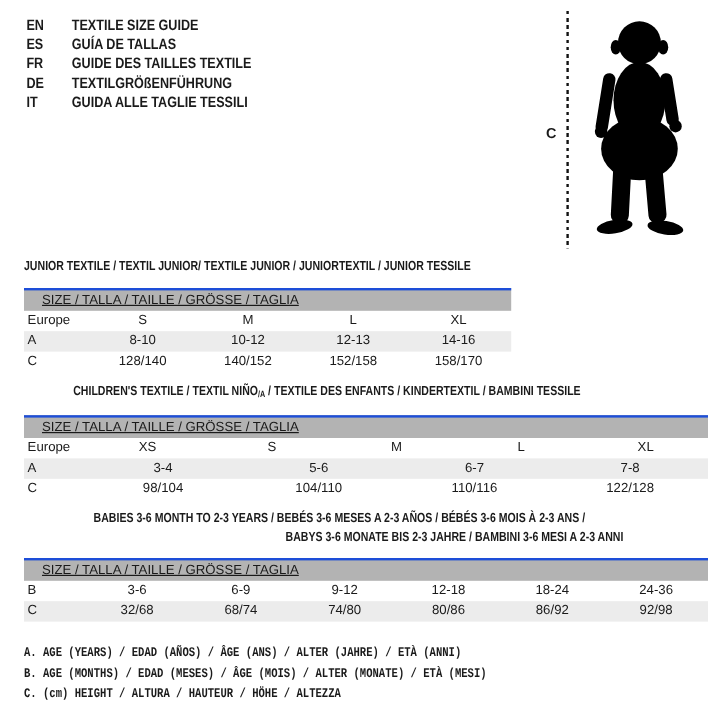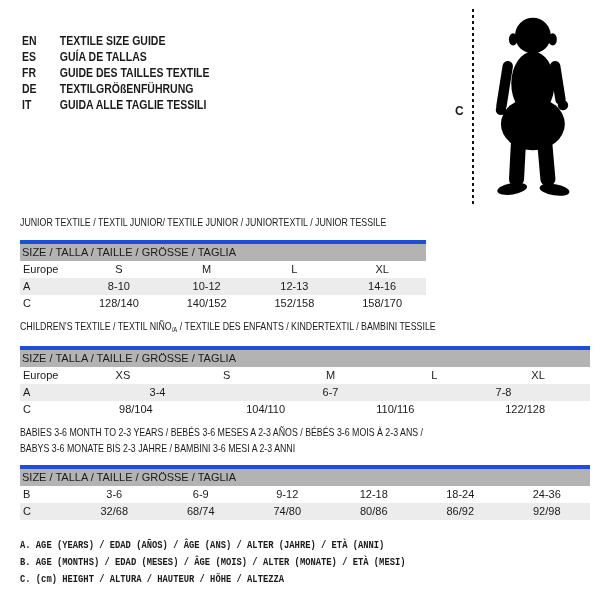--- a/index.html
+++ b/index.html
@@ -1,45 +1,45 @@
 <!DOCTYPE html>
 <html><head>
 <meta charset="utf-8">
 <style>
   html,body {margin:0;padding:0;background:#fff;}
   .page {position:relative;width:600px;height:600px;background:#ffffff;overflow:hidden;
          font-family:"Liberation Sans",sans-serif;color:#1a1a1a;}
 
   
-  .langs {position:absolute;left:22px;top:13px;margin-top:20px;}
+  .langs {position:absolute;left:22px;top:13px;}
   .lang-row {display:flex;height:16px;line-height:16px;font-weight:700;font-size:12.5px;
              transform:scaleX(0.84);transform-origin:0 0;white-space:nowrap;}
   .lang-row .code {width:45px;}
 
   
   .figure {position:absolute;left:440px;top:5px;width:160px;height:206px;}
   .dash {position:absolute;left:32px;top:4px;width:2px;height:198px;
          background:repeating-linear-gradient(to bottom,#121212 0 3px,transparent 3px 6px);}
   .c-label {position:absolute;left:15px;top:99px;font-weight:700;font-size:12px;}
   .baby {position:absolute;left:44px;top:3px;width:94px;height:200px;}
 
   
   .tsec {position:absolute;left:20px;}
   .s1 {top:216px;width:406px;}
   .s2 {top:320px;width:570px;}
   .s3 {top:426px;width:570px;}
-  .tbl-title {font-size:11px;font-weight:400;height:12px;line-height:12px;white-space:nowrap;}
+  .tbl-title {font-size:11px;font-weight:700;height:12px;line-height:12px;white-space:nowrap;text-align:right;}
   .cond {display:inline-block;transform:scaleX(0.8);transform-origin:0 0;white-space:nowrap;}
   .subA {font-size:7.5px;vertical-align:-2px;}
   .s1 .tbl {margin-top:12px;}
   .s2 .tbl {margin-top:14px;}
   .s3 .title2 {margin-top:4px;}
   .s3 .tbl {margin-top:11px;}
-  .bar {height:17px;line-height:17px;background:#b3b3b3;border-top:4px solid #1d4ed8;
-        padding-left:2px;font-size:11px;color:#1a1a1a;}
+  .bar {height:17px;line-height:17px;background:#b3b3b3;border-top:2px solid #1d4ed8;
+        padding-left:15px;font-size:11px;color:#1a1a1a;text-decoration:underline;}
   .trow {display:flex;height:17px;line-height:17px;font-size:11px;}
   .trow.shade {background:#ececec;}
   .c0 {padding-left:3px;}
   .s1 .c0 {width:52px;}
   .s2 .c0,.s3 .c0 {width:48px;}
   .c {flex:1;text-align:center;}
 
   
   .legend {position:absolute;left:20px;top:537px;font-family:Liberation Mono, monospace;}
   .leg-line {height:17px;line-height:17px;font-size:11px;font-weight:700;
@@ -135,20 +135,21 @@
         <span class="c0">Europe</span>
         <span class="c">XS</span>
         <span class="c">S</span>
         <span class="c">M</span>
         <span class="c">L</span>
         <span class="c">XL</span>
       </div>
       <div class="trow shade">
         <span class="c0">A</span>
         <span class="c">3-4</span>
+        <span class="c">5-6</span>
         <span class="c">6-7</span>
         <span class="c">7-8</span>
       </div>
       <div class="trow">
         <span class="c0">C</span>
         <span class="c">98/104</span>
         <span class="c">104/110</span>
         <span class="c">110/116</span>
         <span class="c">122/128</span>
       </div>

